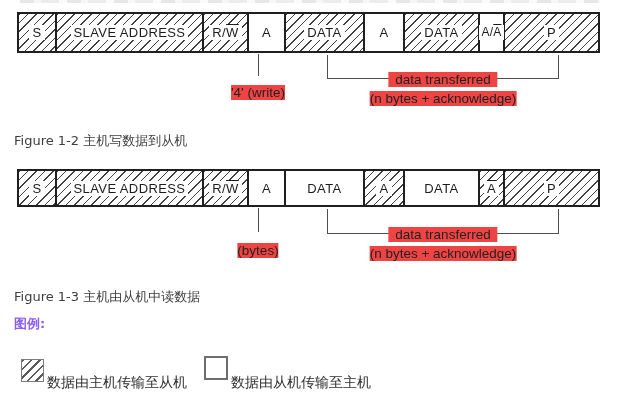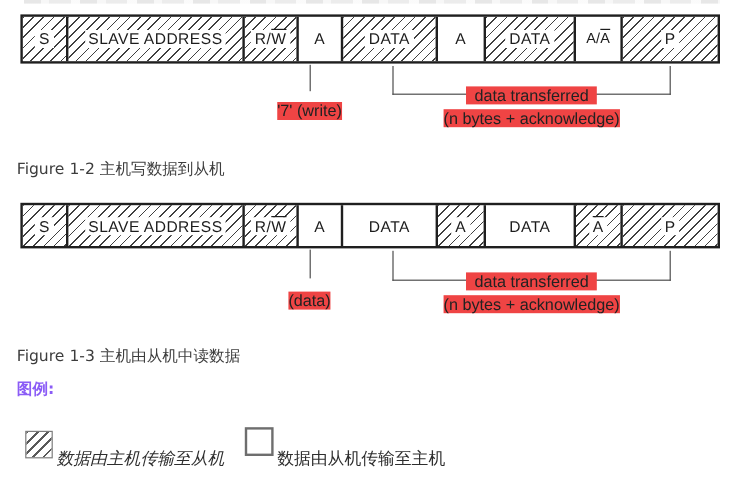--- a/index.html
+++ b/index.html
@@ -13,21 +13,21 @@
   
   .bar{position:absolute;left:17px;width:583px;display:flex;align-items:stretch;
        border:2px solid #1f1f1f;box-sizing:border-box;background:#fff;}
   .bar1{top:12px;height:41px;}
   .bar2{top:169px;height:38px;}
   .seg{display:flex;align-items:center;justify-content:center;
        border-right:2px solid #1f1f1f;box-sizing:border-box;}
   .seg:last-child{border-right:none;}
   .hatch{background:repeating-linear-gradient(135deg,#3f3f3f 0,#3f3f3f 1px,transparent 1px,transparent 6px);}
   .c1{width:38px}.c2{width:147px}.c3{width:45px}.c4{width:37px}.c5{width:79px}
-  .c6{width:40px}.c7{width:75px}.c8{width:39px}.c9{flex:1}
+  .c6{width:40px}.c7{width:75px}.c8{width:25px}.c9{flex:1}
   .seg-label{background:#fff;padding:0 3px;font-size:13px;line-height:15px;
              color:#1c1c1c;letter-spacing:.4px;white-space:nowrap;}
   .small .seg-label{font-size:12px;letter-spacing:.2px;}
   .ovl{text-decoration:overline;}
 
   
   .vline{position:absolute;width:0;border-left:1.5px solid #4f4f4f;}
   .bracket{position:absolute;left:327px;width:232px;
            border-left:1.5px solid #4f4f4f;border-right:1.5px solid #4f4f4f;
            border-bottom:1.5px solid #4f4f4f;box-sizing:border-box;}
@@ -38,21 +38,21 @@
   .caption{position:absolute;left:14px;font-family:"DejaVu Sans","Liberation Sans",sans-serif;
            font-size:13px;color:#3d3d3d;white-space:nowrap;}
   .legend-heading{position:absolute;left:14px;top:315px;font-family:"DejaVu Sans","Liberation Sans",sans-serif;
            font-size:13px;font-weight:bold;color:#8b5cf6;}
   .swatch{position:absolute;box-sizing:border-box;background:#fff;}
   .swatch1{left:21px;top:359px;width:23px;height:23px;border:1.5px solid #7d7d7d;
     background-image:repeating-linear-gradient(135deg,#5a5a5a 0,#5a5a5a 1.5px,transparent 1.5px,transparent 6px);}
   .swatch2{left:204px;top:356px;width:24px;height:24px;border:2px solid #6e6e6e;}
   .legend-label{position:absolute;top:374px;font-family:"DejaVu Sans","Liberation Sans",sans-serif;
            font-size:14px;color:#2e2e2e;white-space:nowrap;}
-  .ll1{left:47px;font-style:italic;} .ll2{left:231px;}
+  .ll1{left:47px;} .ll2{left:231px;}
 </style>
 </head>
 <body>
 
 <div id="canvas">
 
   <div class="top-strip"></div>
 
   <div class="bar bar1">
     <div class="seg c1 hatch">
@@ -78,21 +78,21 @@
     </div>
     <div class="seg c8 small">
       <span class="seg-label"><span>A/</span><span class="ovl">A</span></span>
     </div>
     <div class="seg c9 hatch">
       <span class="seg-label"><span>P</span><span class="ovl"></span></span>
     </div>
   </div>
 
   <div class="vline" style="left:258px;top:54px;height:22px;"></div>
-  <div class="ann" style="left:258px;top:85px;padding:0;">'7' (write)</div>
+  <div class="ann" style="left:258px;top:85px;padding:0;">'4' (write)</div>
 
   <div class="bracket" style="top:55px;height:24px;"></div>
   <div class="ann" style="left:443px;top:72px;">data transferred</div>
   <div class="ann" style="left:443px;top:91px;padding:0;">(n bytes + acknowledge)</div>
 
   <div class="caption" style="top:132px;">Figure 1-2 主机写数据到从机</div>
 
   <div class="bar bar2">
     <div class="seg c1 hatch">
       <span class="seg-label"><span>S</span><span class="ovl"></span></span>
@@ -117,21 +117,21 @@
     </div>
     <div class="seg c8 hatch">
       <span class="seg-label"><span></span><span class="ovl">A</span></span>
     </div>
     <div class="seg c9 hatch">
       <span class="seg-label"><span>P</span><span class="ovl"></span></span>
     </div>
   </div>
 
   <div class="vline" style="left:258px;top:208px;height:24px;"></div>
-  <div class="ann" style="left:258px;top:243px;padding:0;">(data)</div>
+  <div class="ann" style="left:258px;top:243px;padding:0;">(bytes)</div>
 
   <div class="bracket" style="top:209px;height:25px;"></div>
   <div class="ann" style="left:443px;top:227px;">data transferred</div>
   <div class="ann" style="left:443px;top:246px;padding:0;">(n bytes + acknowledge)</div>
 
   <div class="caption" style="top:288px;">Figure 1-3 主机由从机中读数据</div>
 
   <div class="legend-heading">图例:</div>
   <div class="swatch swatch1"></div>
   <div class="legend-label ll1">数据由主机传输至从机</div>

